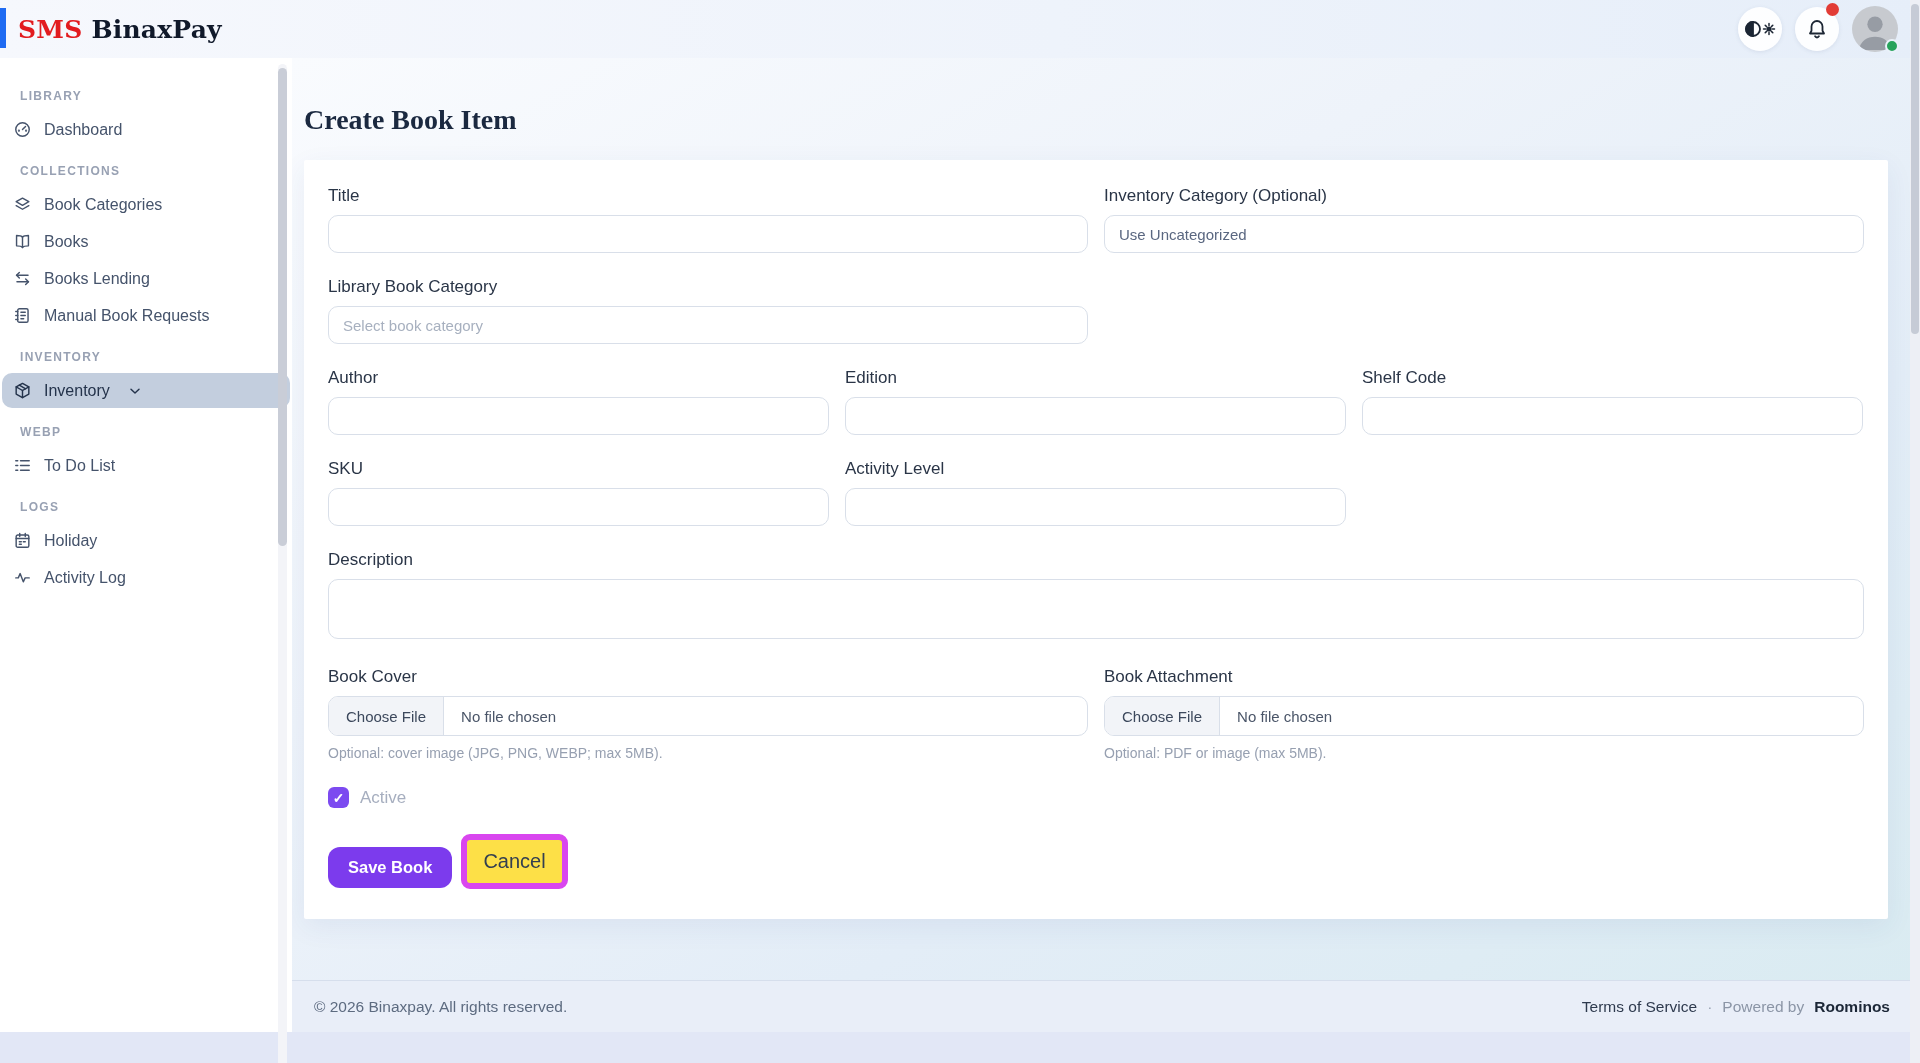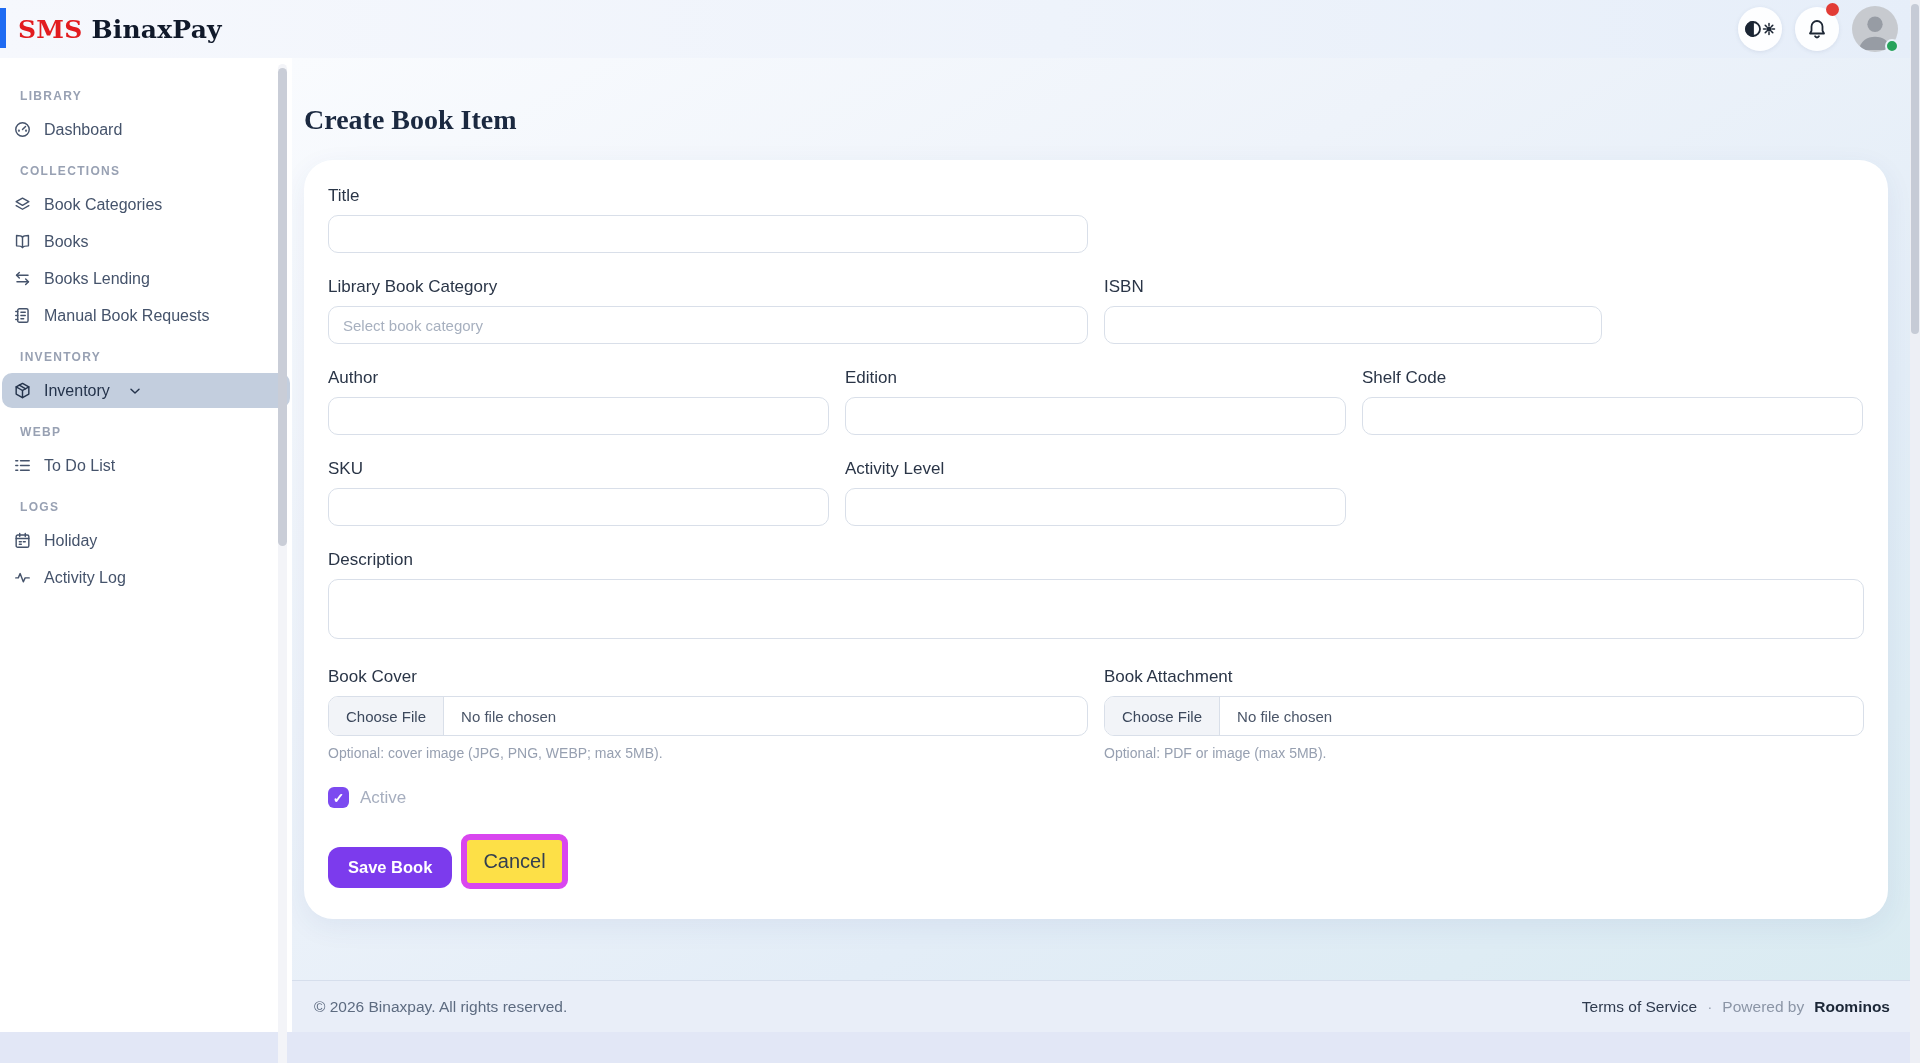--- a/index.html
+++ b/index.html
@@ -48,21 +48,21 @@
   .sb-chevron { margin-left:5px; display:flex; }
 
   .main {
     flex:1; min-width:0; display:flex; flex-direction:column;
     background:linear-gradient(150deg,#f9fbfe 0%,#eef3fa 35%,#e3edf7 65%,#d9ebf1 100%);
   }
   .content { flex:1; padding:34px 32px 0 12px; }
   .page-title { margin:12px 0 24px 0; font-family:Liberation Serif, serif; font-size:28px; font-weight:bold; color:#1b2940; }
 
   .card {
-    width:1584px; background:#ffffff; border-radius:29px; padding:26px 24px 30px;
+    width:1584px; background:#ffffff; border-radius:2px; padding:26px 24px 30px;
     box-shadow:0 8px 28px rgba(45,75,135,.07);
   }
   .row { display:flex; gap:16px; margin-top:24px; }
   .row.first { margin-top:0; }
   .col-half { width:760px; }
   .col-third { width:501px; }
   .col-isbn { width:498px; }
   .field-label { display:block; font-size:17px; color:#2a3547; margin-bottom:9px; }
   .tb, .ta, .sel {
     width:100%; border:1px solid #d9dfe9; border-radius:10px; background:#fff;
@@ -279,32 +279,34 @@
       <div class="content">
         <h1 class="page-title">Create Book Item</h1>
 
         <div class="card">
 
           <div class="row first">
             <div class="col-half">
               <label class="field-label">Title</label>
               <input class="tb" type="text" value="" style="">
             </div>
+            <div class="col-half">
+              <label class="field-label">Inventory Category (Optional)</label>
+              <div class="sel">
+                <span class="sel-value">Use Uncategorized</span>
+              </div>
+            </div>
           </div>
 
           <div class="row">
             <div class="col-half">
               <label class="field-label">Library Book Category</label>
               <div class="sel">
                 <span class="sel-placeholder">Select book category</span>
               </div>
-            </div>
-            <div class="col-isbn">
-              <label class="field-label">ISBN</label>
-              <input class="tb" type="text" value="" style="">
             </div>
           </div>
 
           <div class="row">
             <div class="col-third">
               <label class="field-label">Author</label>
               <input class="tb" type="text" value="" style="">
             </div>
             <div class="col-third">
               <label class="field-label">Edition</label>

